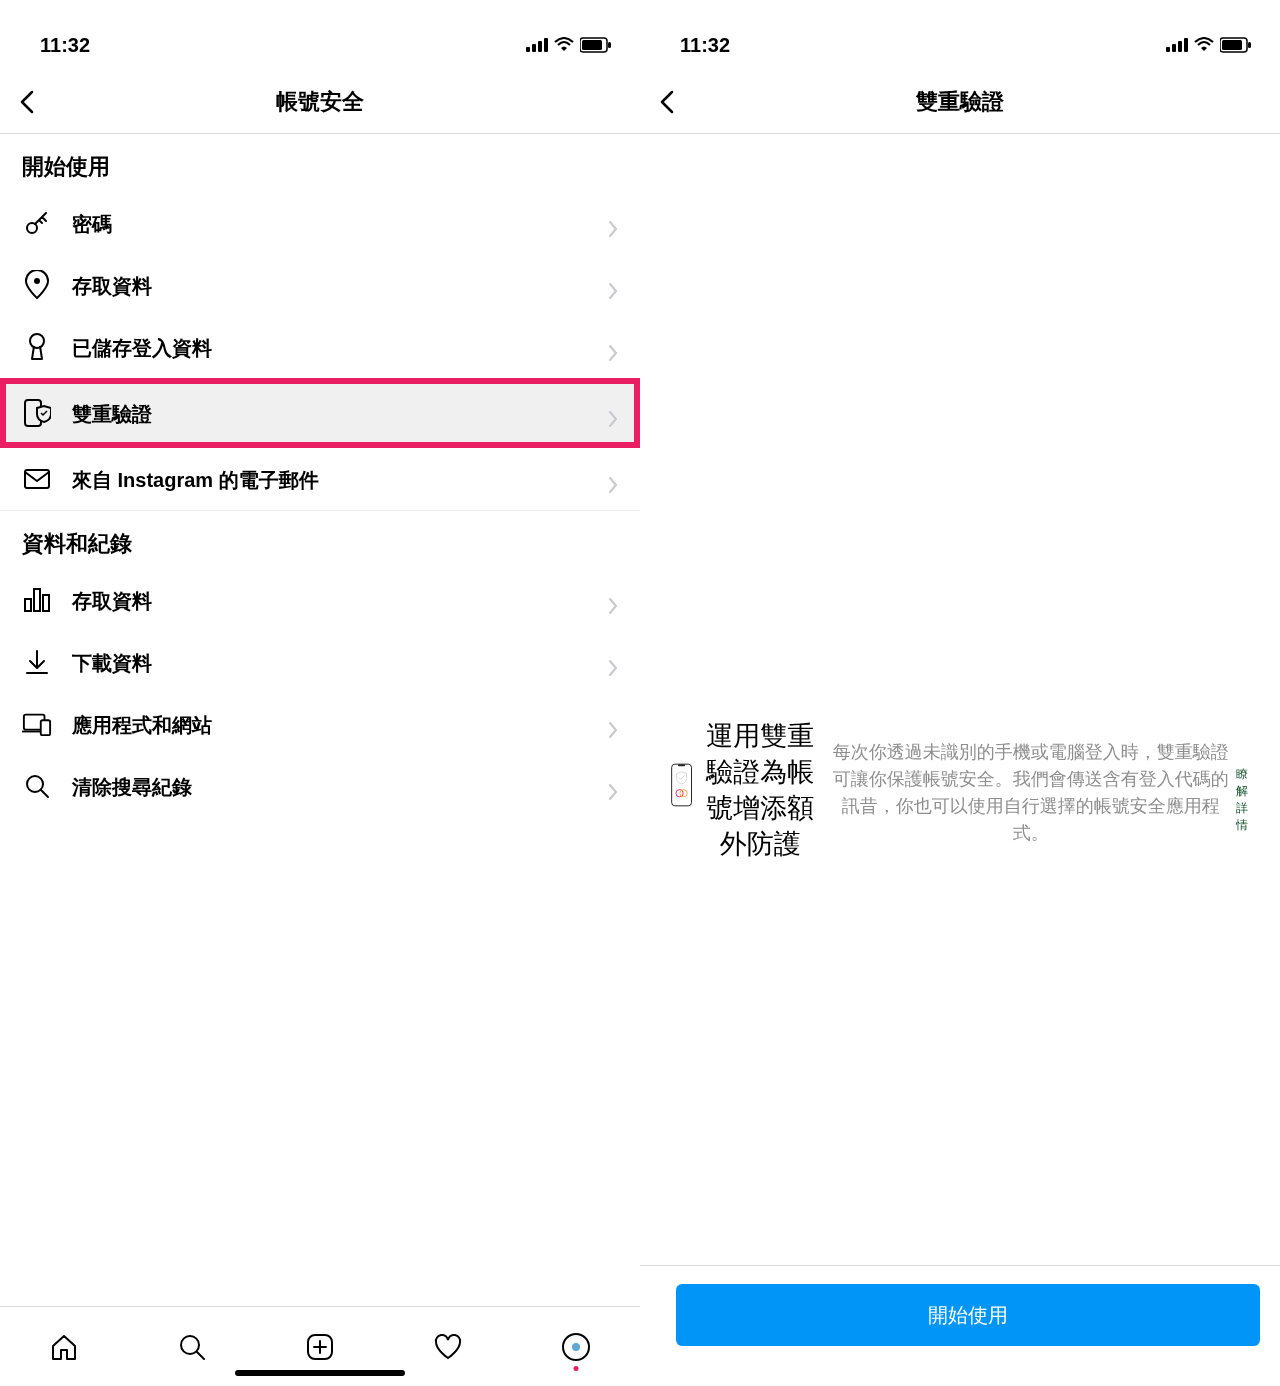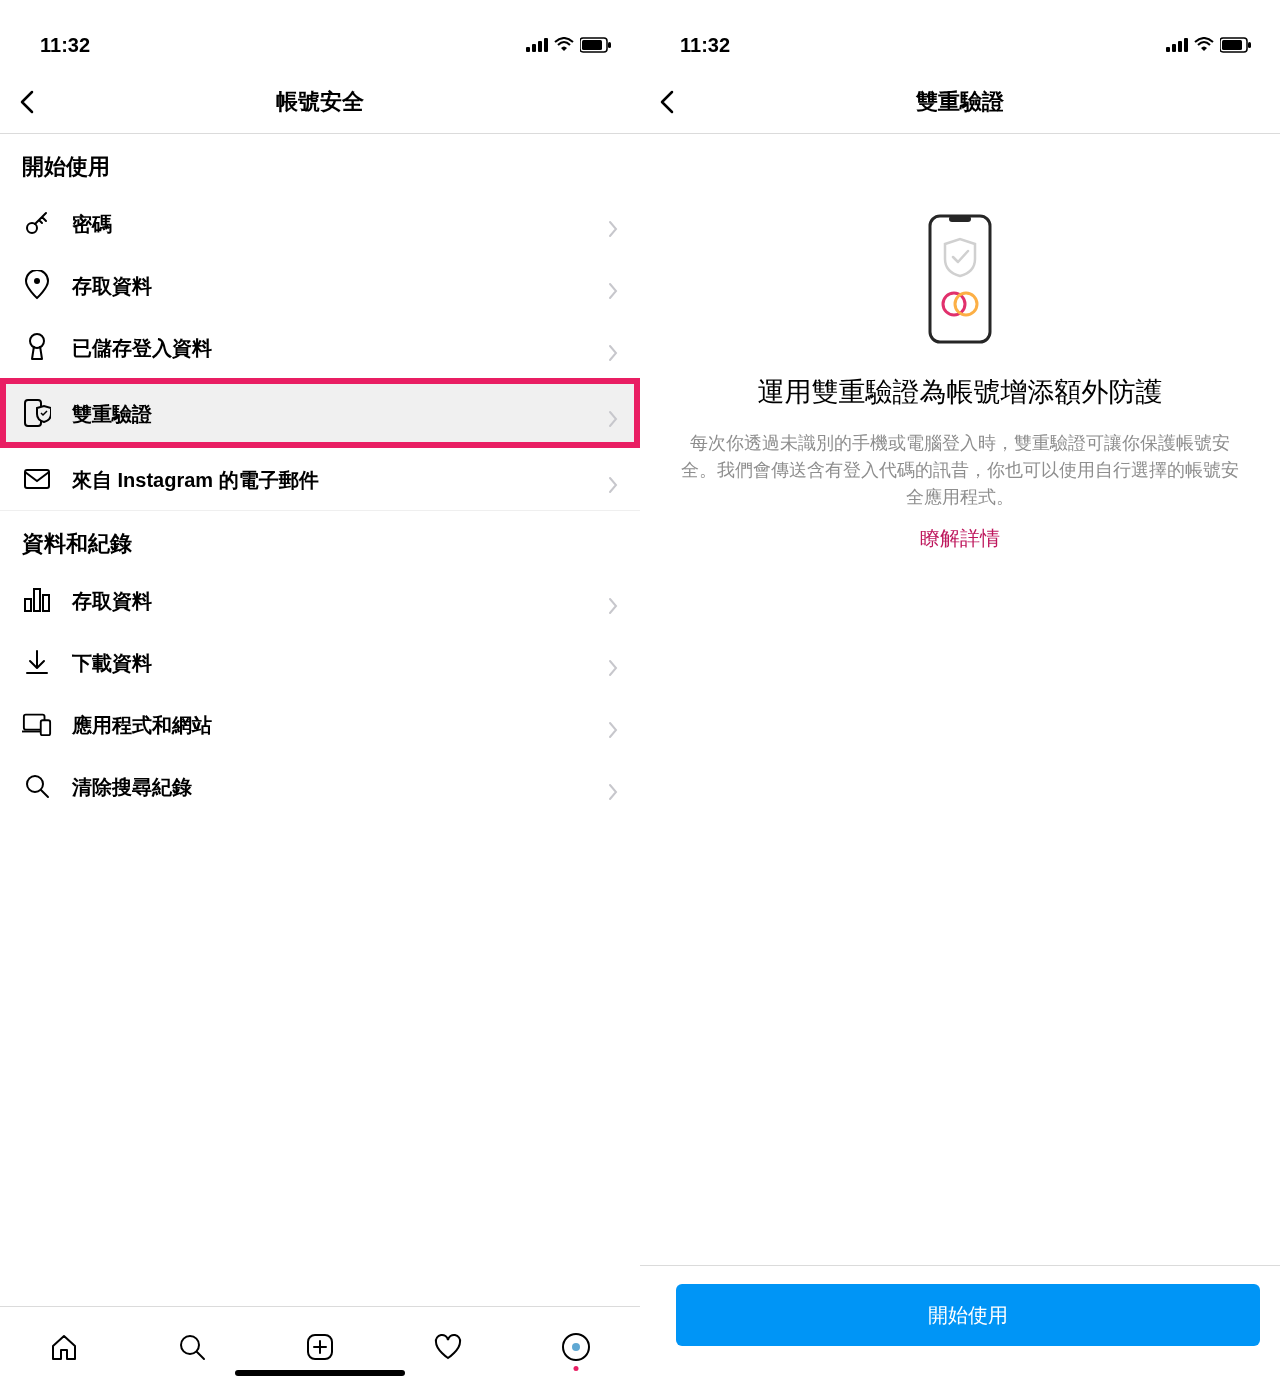--- a/index.html
+++ b/index.html
@@ -93,21 +93,21 @@
       transform: translateX(-50%);
       width: 170px;
       height: 6px;
       background: #000;
       border-radius: 3px;
     }
     
     .content-center {
       flex: 1;
       display: flex;
-      flex-direction: column;
+      flex-direction: row;
       align-items: center;
       padding: 80px 30px 0;
       text-align: center;
     }
     .phone-illus {
       width: 70px;
       height: 130px;
       margin-bottom: 30px;
     }
     .big-title {
@@ -116,22 +116,22 @@
       margin-bottom: 20px;
     }
     .desc {
       font-size: 18px;
       color: #8e8e8e;
       line-height: 1.5;
       margin-bottom: 14px;
       padding: 0 4px;
     }
     .link {
-      color: #be185d;
-      font-size: 20px;
+      color: #14532d;
+      font-size: 12px;
       font-weight: 500;
     }
     .primary-btn {
       position: absolute;
       bottom: 40px;
       left: 36px;
       right: 20px;
       height: 62px;
       background: #0095f6;
       color: #fff;

